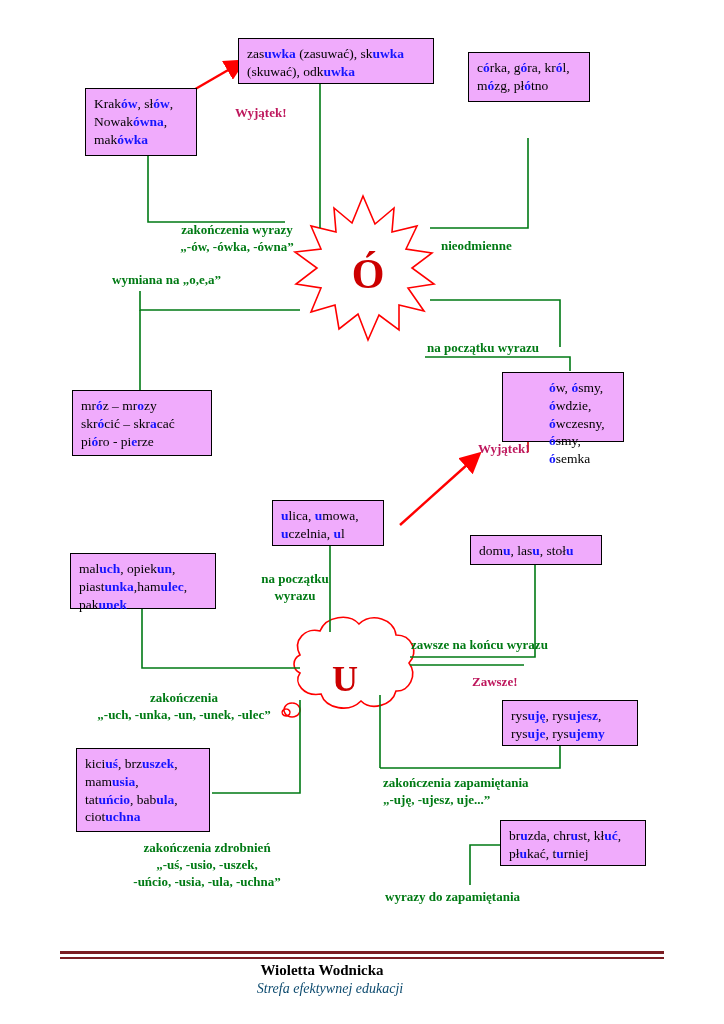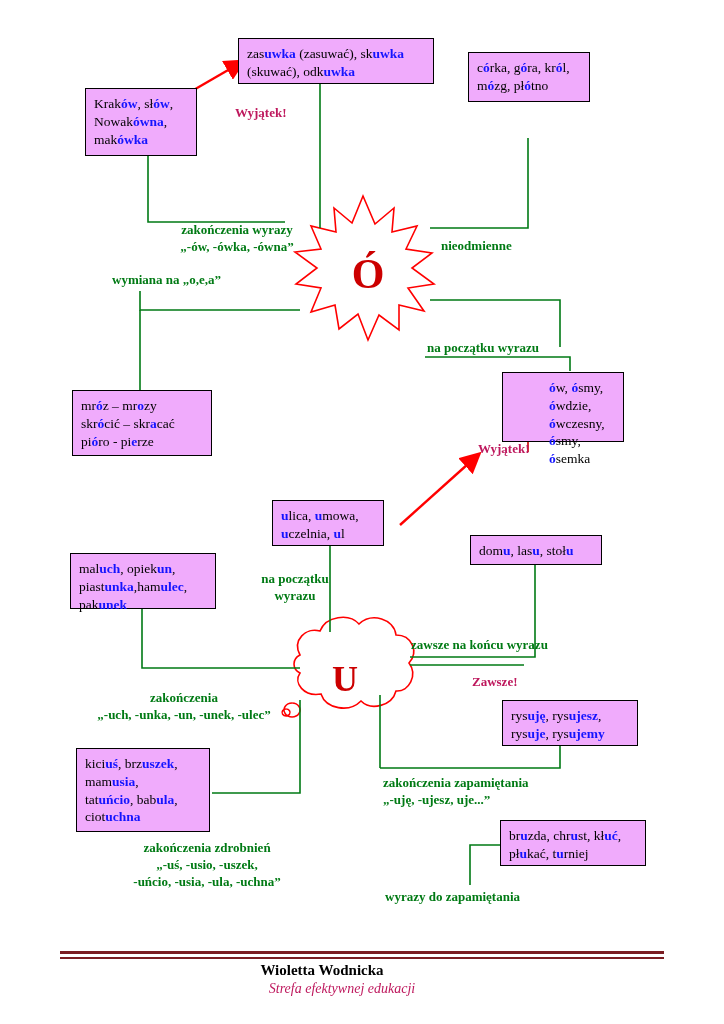--- a/index.html
+++ b/index.html
@@ -25,22 +25,22 @@
     line-height:1.3;white-space:pre-line;font-family:"Liberation Serif", serif;
   }
   .bigletter{
     position:absolute;color:#cc0000;font-weight:bold;
     font-family:"Liberation Serif", serif;text-align:center;
   }
   .footer-rule1{position:absolute;left:60px;top:951px;width:604px;height:3px;background:#7b1d22;}
   .footer-rule2{position:absolute;left:60px;top:957px;width:604px;height:1.5px;background:#7b1d22;}
   .fname{position:absolute;left:0;top:962px;width:644px;text-align:center;
     font-weight:bold;font-size:15px;color:#000;font-family:"Liberation Serif", serif;}
-  .fsub{position:absolute;left:16px;top:981px;width:652px;text-align:center;
-    font-style:italic;font-size:14px;color:#be185d;font-family:"Liberation Serif", serif;}
+  .fsub{position:absolute;left:4px;top:981px;width:652px;text-align:center;
+    font-style:italic;font-size:14px;color:#0c4a6e;font-family:"Liberation Serif", serif;}
 </style>
 </head>
 <body>
 
 <div id="stage">
 
   <svg id="wires" viewBox="0 0 724 1024">
     <defs>
       <marker id="arrowRed" markerWidth="9" markerHeight="9" refX="7" refY="4.5" orient="auto">
         <path d="M0,0 L9,4.5 L0,9 z" fill="#ff0000"></path>

